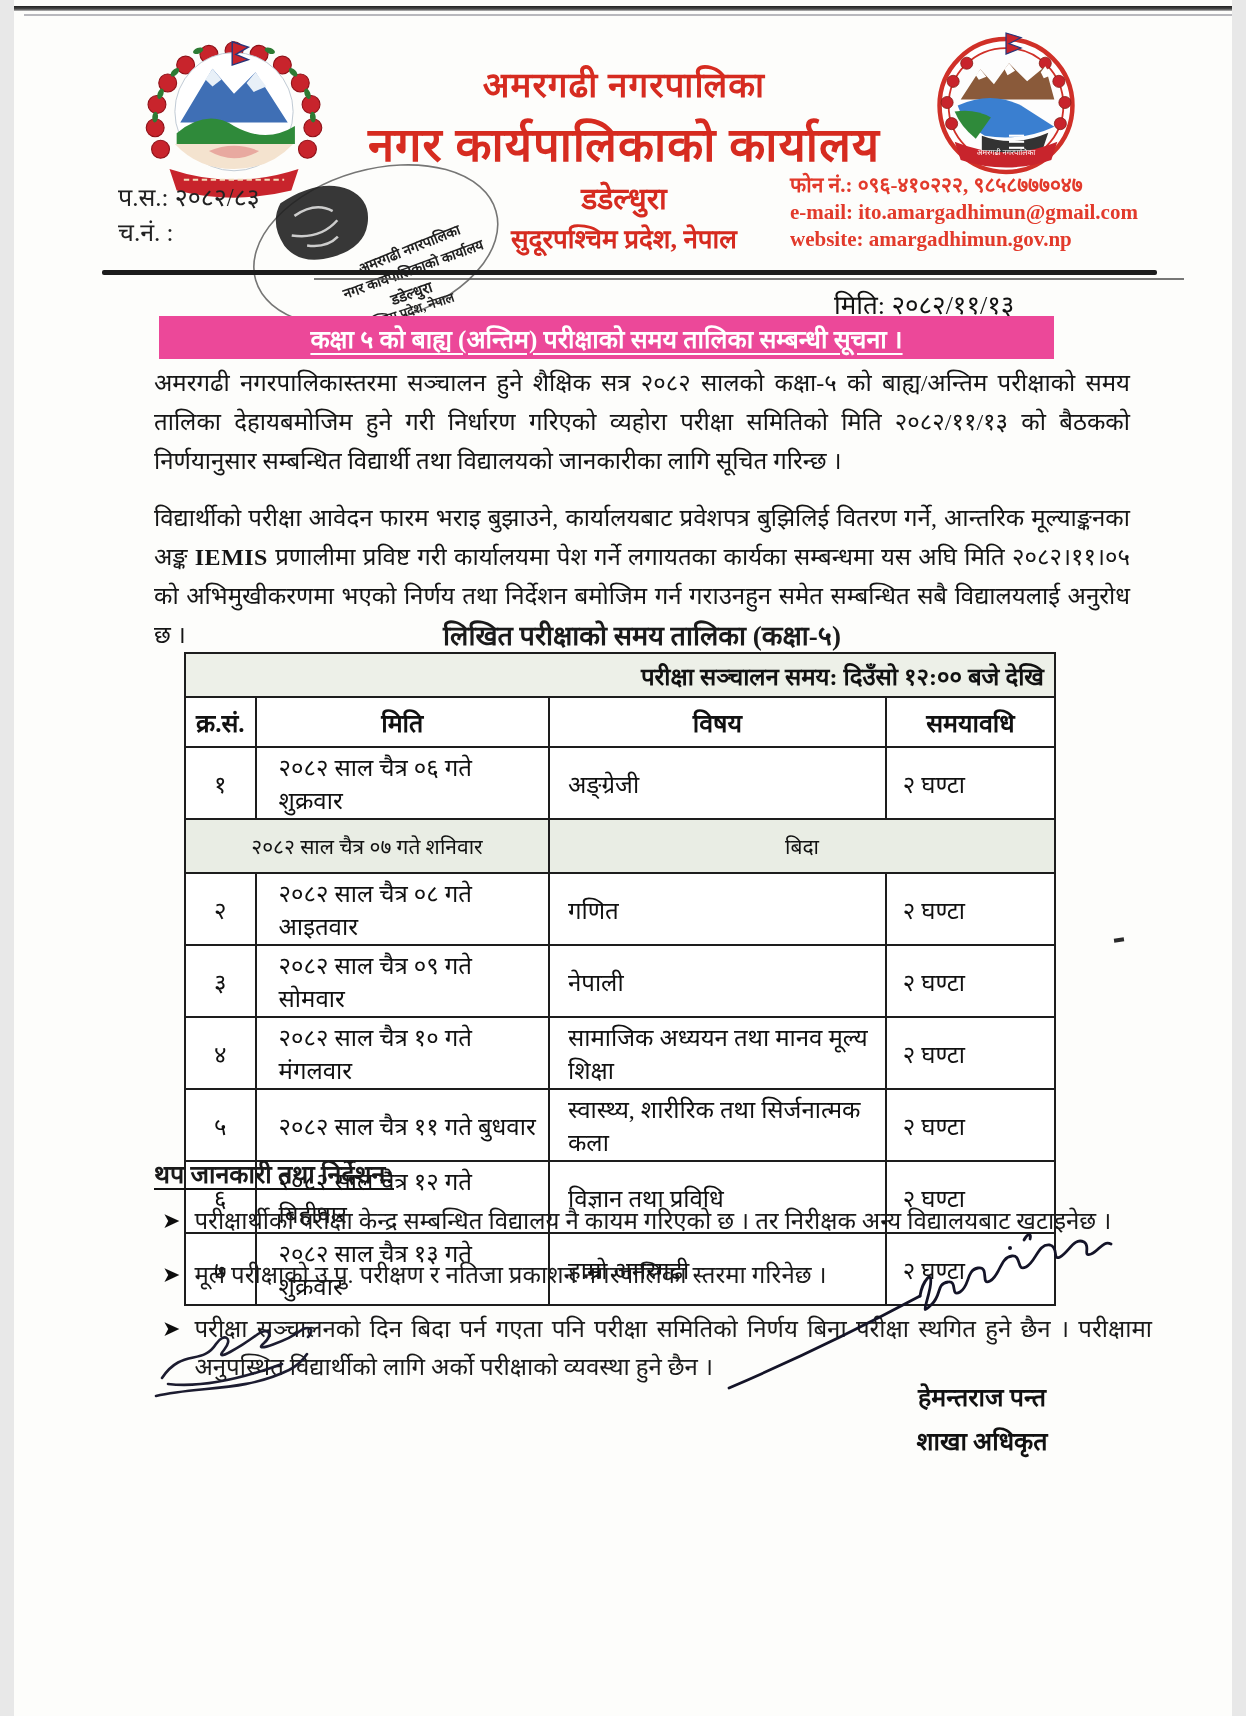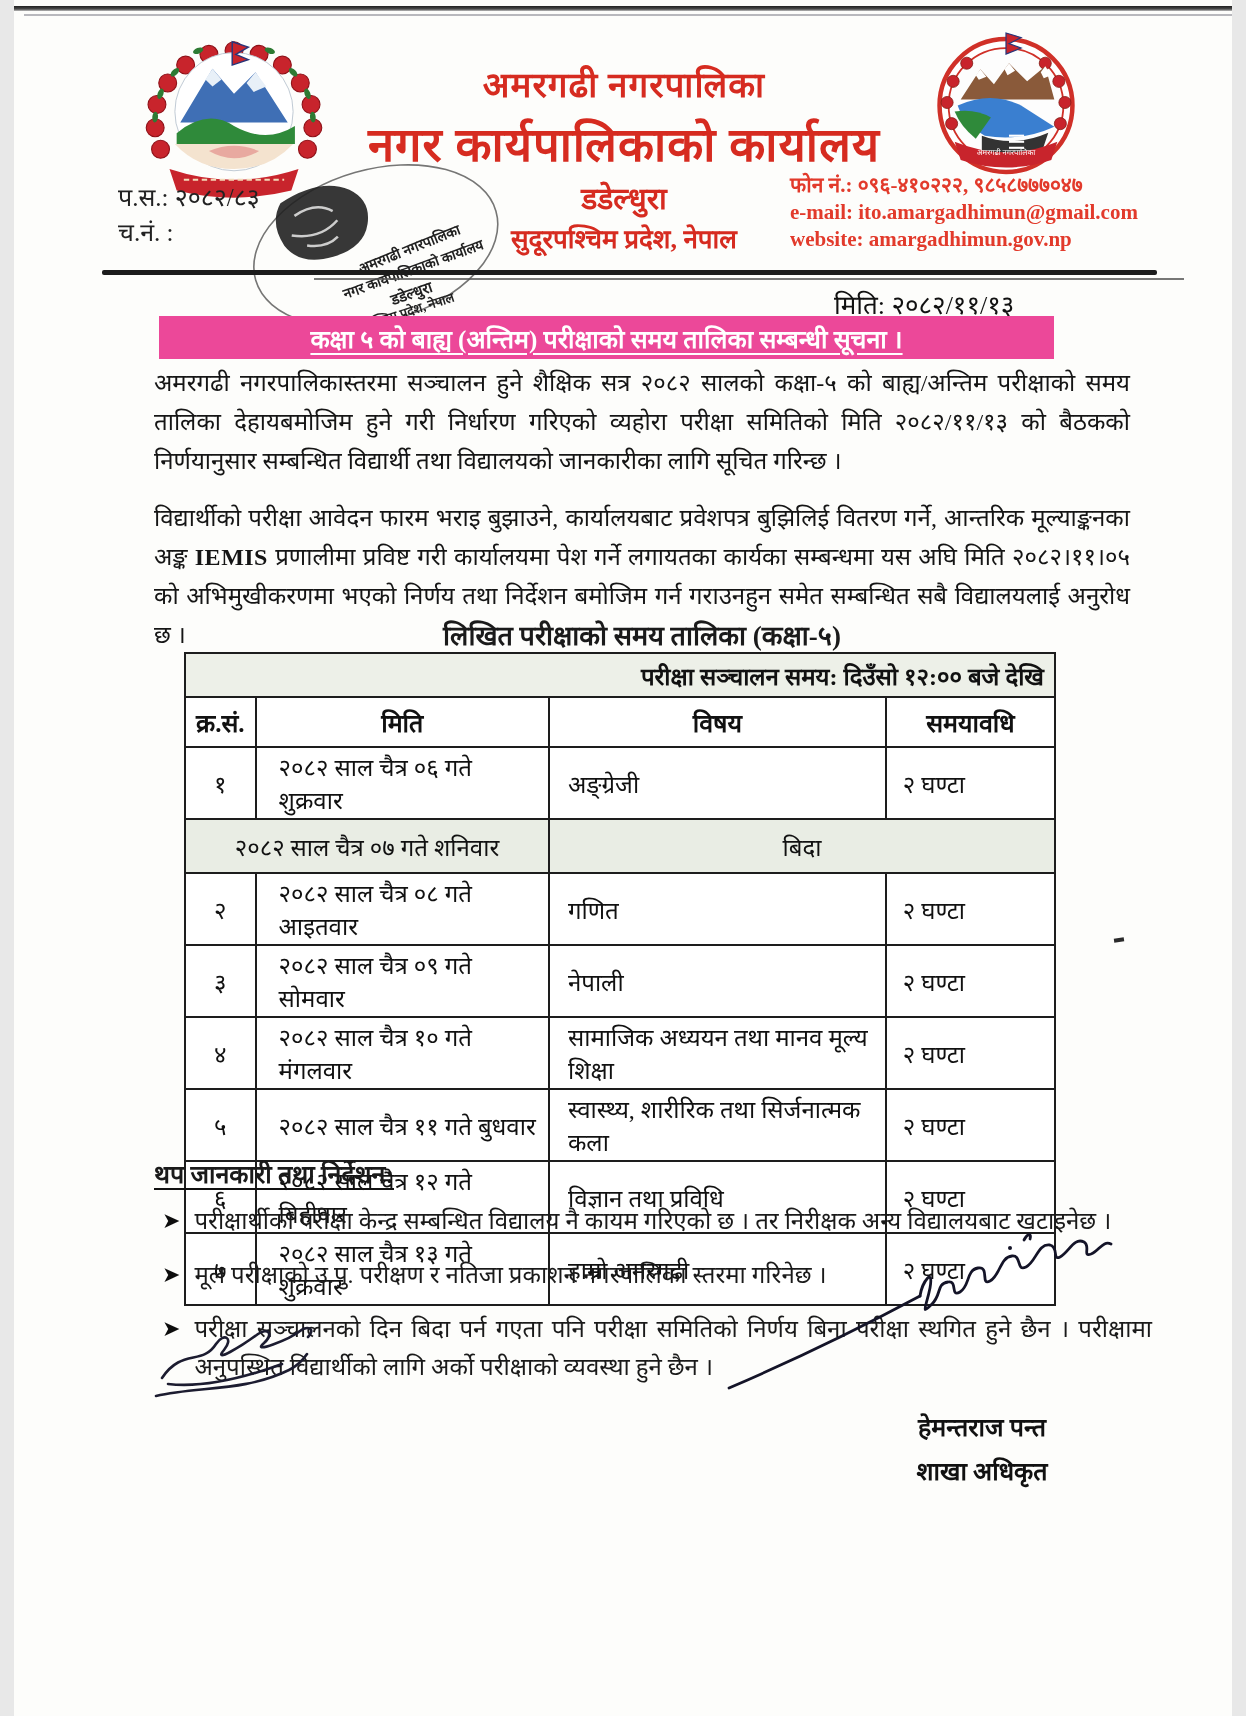--- a/index.html
+++ b/index.html
@@ -48,31 +48,31 @@
   table.sched { position:absolute; left:170px; top:652px; width:872px;
     border-collapse:collapse; font-size:24px; color:#111; }
   table.sched td, table.sched th { border:2px solid #1d1d1d; padding:2px 10px; vertical-align:middle; }
   .row-info td { background:#edf0e8; font-weight:bold; text-align:right; padding-right:48px; height:44px; font-size:24px; }
   .row-head th { font-weight:bold; text-align:center; height:50px; font-size:25px; background:#fff; }
   .row-data td { height:46px; background:#fff; }
   .row-data .c-sn { text-align:center; }
   .row-data .c-date { padding-left:22px; }
   .row-data .c-subj { padding-left:18px; }
   .row-data .c-dur { padding-left:16px; }
-  .row-holiday td { background:#e9ede4; height:54px; text-align:center; font-size:24px; }
+  .row-holiday td { background:#e9ede4; height:54px; text-align:center; font-size:21px; }
 
   .more-head { position:absolute; left:140px; top:1156px; }
   .more-head span { font-size:25px; font-weight:bold; border-bottom:2.5px solid #111; }
   .bullets { position:absolute; left:148px; top:1202px; width:990px; }
   .bullet { display:flex; gap:14px; margin-bottom:16px; font-size:24px; line-height:38px; text-align:justify; }
   .bullet .arrow { font-size:22px; line-height:38px; color:#0d0d0d; flex:0 0 auto; }
 
   .sig-left { position:absolute; left:140px; top:1318px; width:220px; height:100px; }
   .sig-right { position:absolute; left:710px; top:1218px; width:410px; height:185px; }
-  .sig-block { position:absolute; left:848px; top:1406px; width:240px; text-align:center;
+  .sig-block { position:absolute; left:848px; top:1376px; width:240px; text-align:center;
     font-size:25px; font-weight:bold; line-height:44px; color:#111; }
 </style>
 </head>
 <body>
 
 <div class="page">
 
   <div class="scan-top-line"></div>
   <div class="scan-top-line2"></div>
   <div class="scan-dash"></div>

